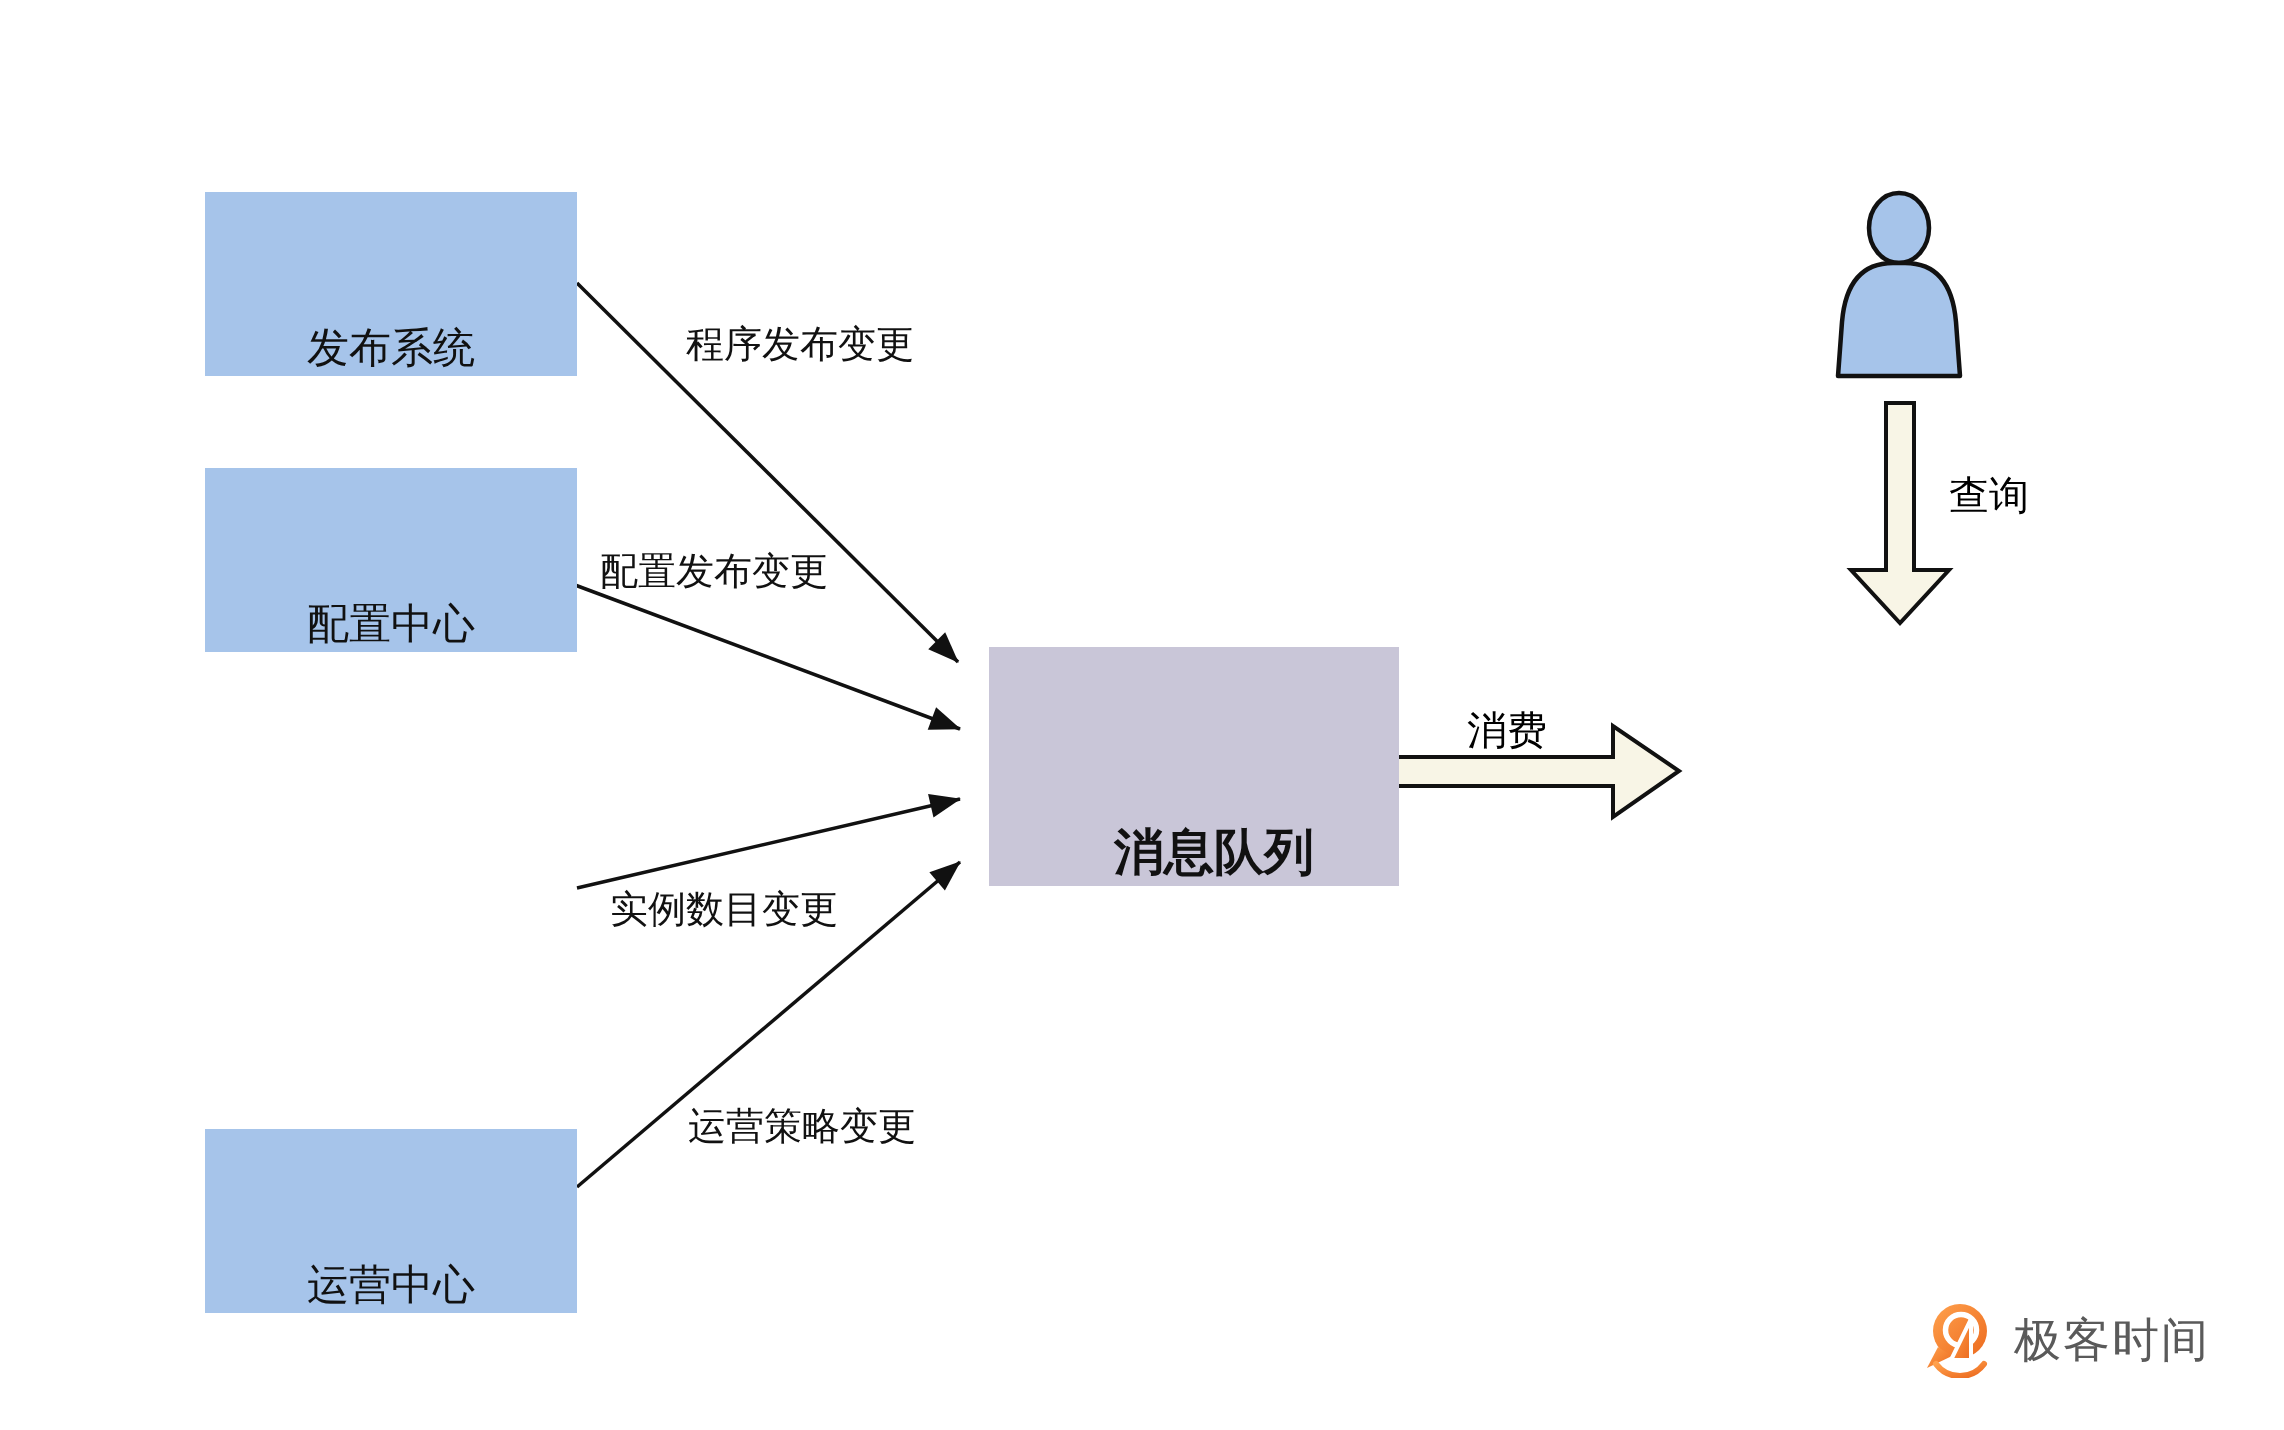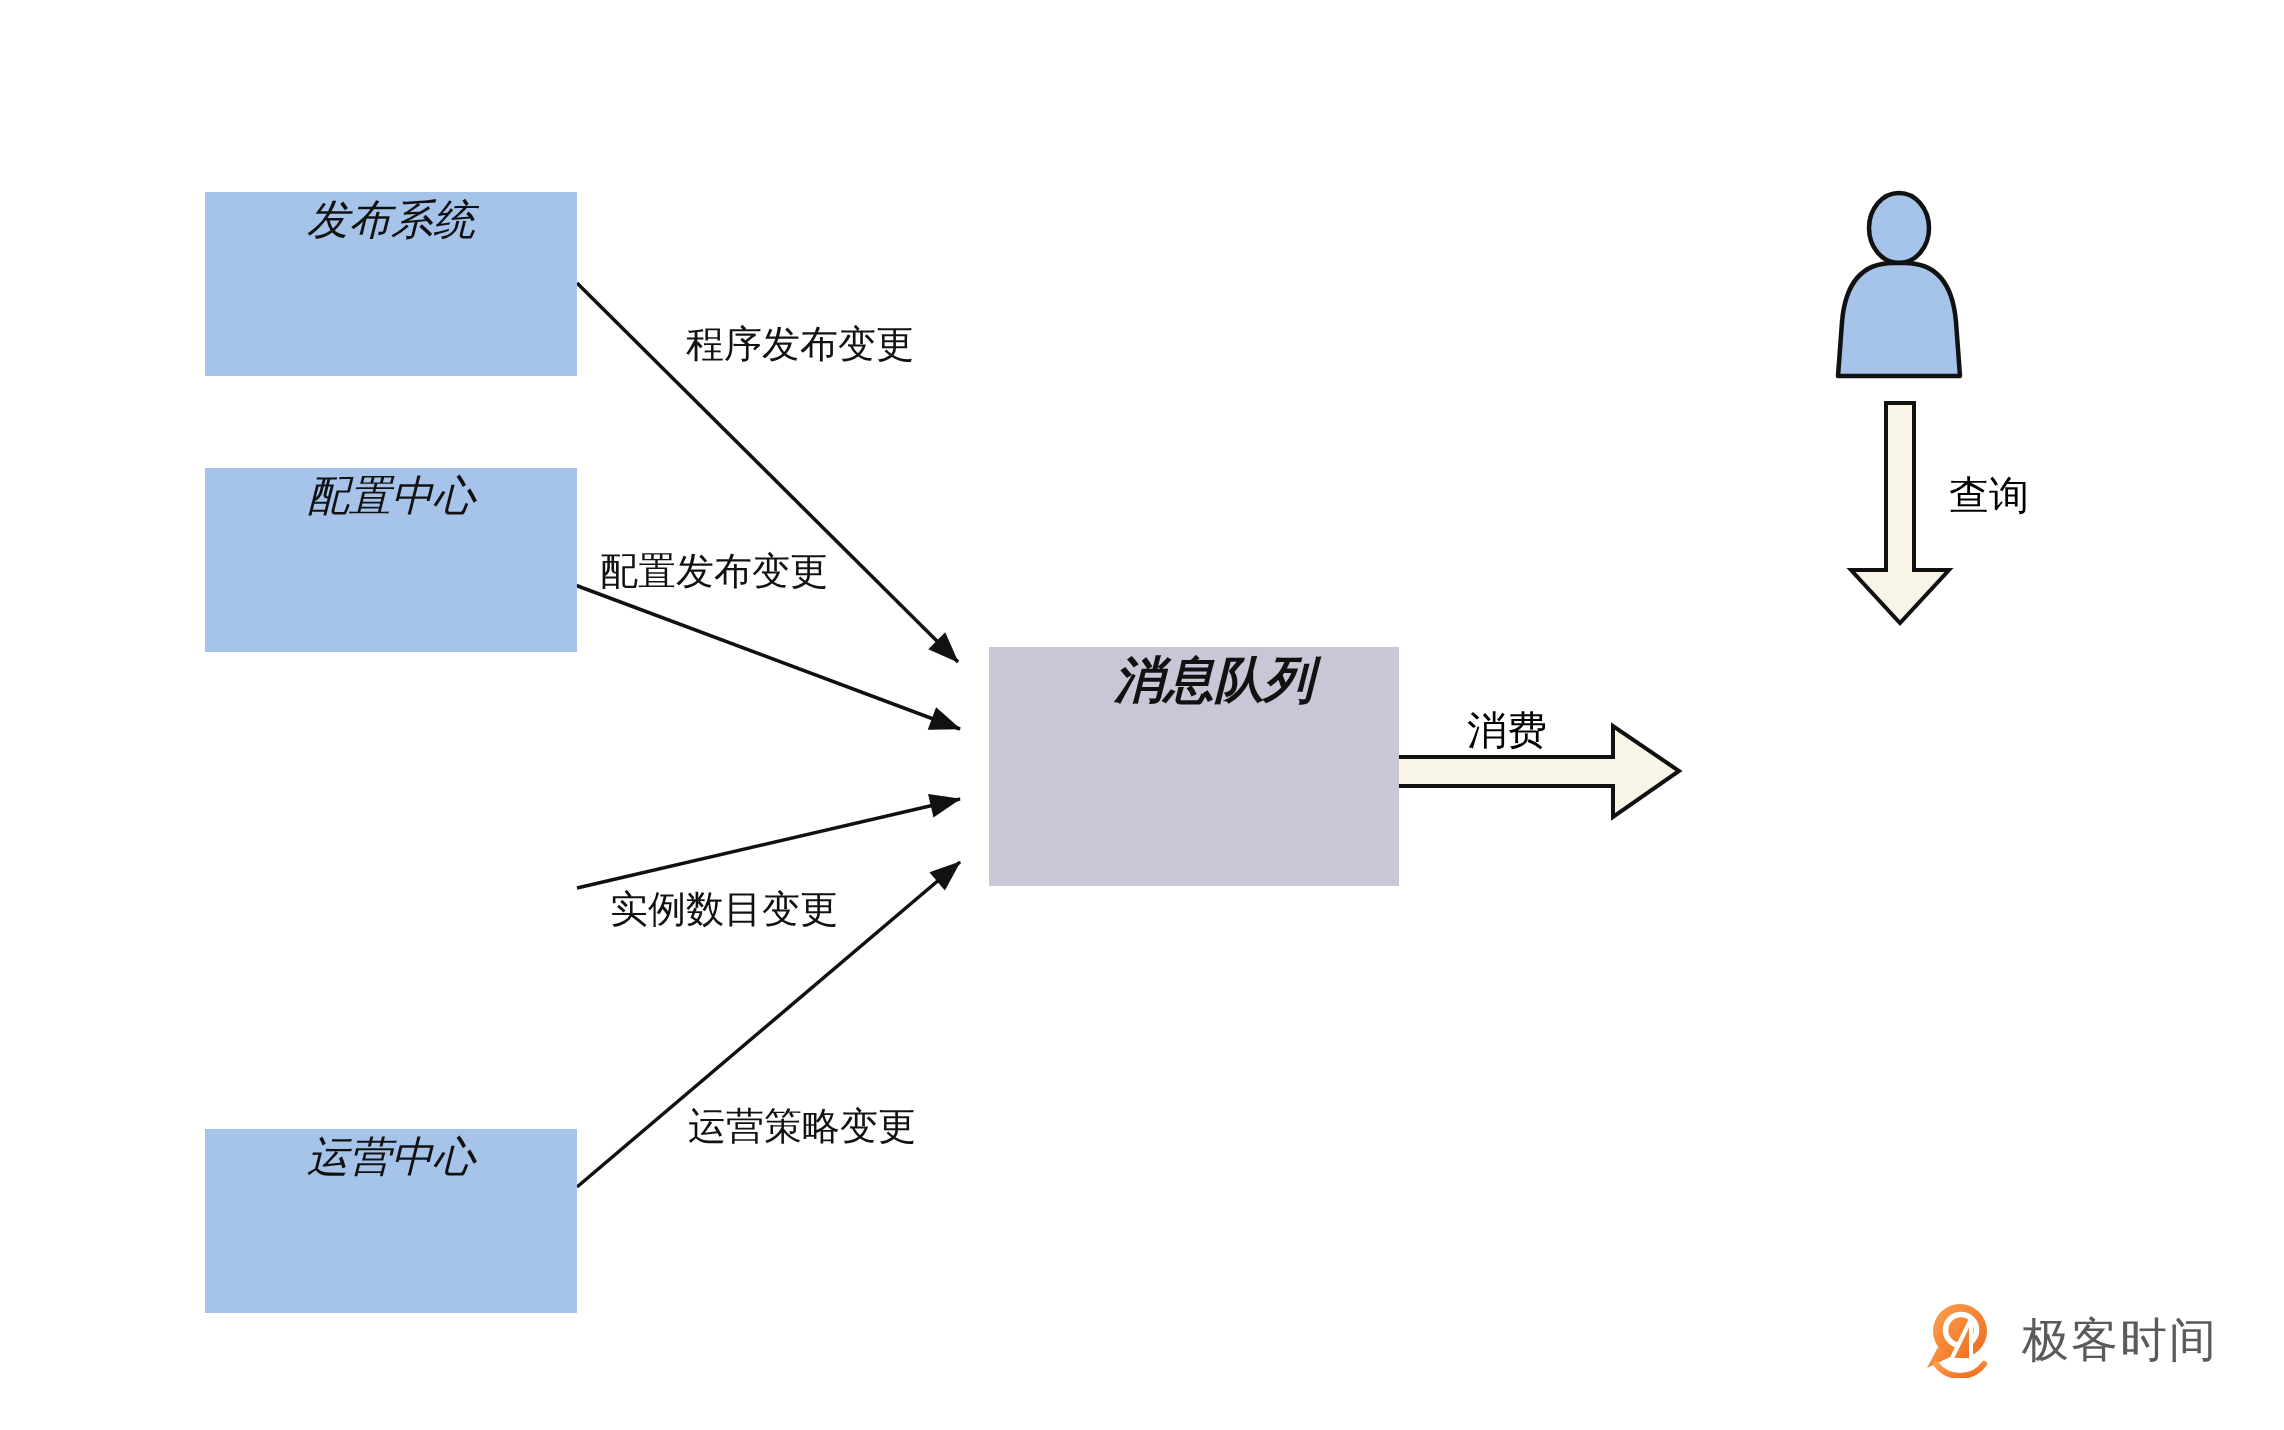--- a/index.html
+++ b/index.html
@@ -18,25 +18,24 @@
   .layer {
     position: absolute;
     left: 0; top: 0;
     width: 2284px;
     height: 1430px;
     pointer-events: none;
   }
   .box {
     position: absolute;
     display: flex;
-    align-items: flex-start;
+    align-items: flex-end;
     justify-content: center;
     color: #111111;
     white-space: nowrap;
-    font-style: italic;
   }
   .src-box {
     left: 205px;
     width: 372px;
     height: 184px;
     background: #a6c4ea;
     font-size: 42px;
     font-weight: 500;
   }
   .queue-box {
@@ -73,21 +72,21 @@
     font-weight: 500;
     color: #000000;
     white-space: nowrap;
   }
   .logo {
     position: absolute;
     left: 1924px;
     top: 1302px;
     display: flex;
     align-items: center;
-    gap: 24px;
+    gap: 16px;
   }
   .logo-text {
     font-size: 47px;
     font-weight: 500;
     color: #5a5a5a;
     letter-spacing: 2px;
     white-space: nowrap;
   }
 </style>
 </head>

